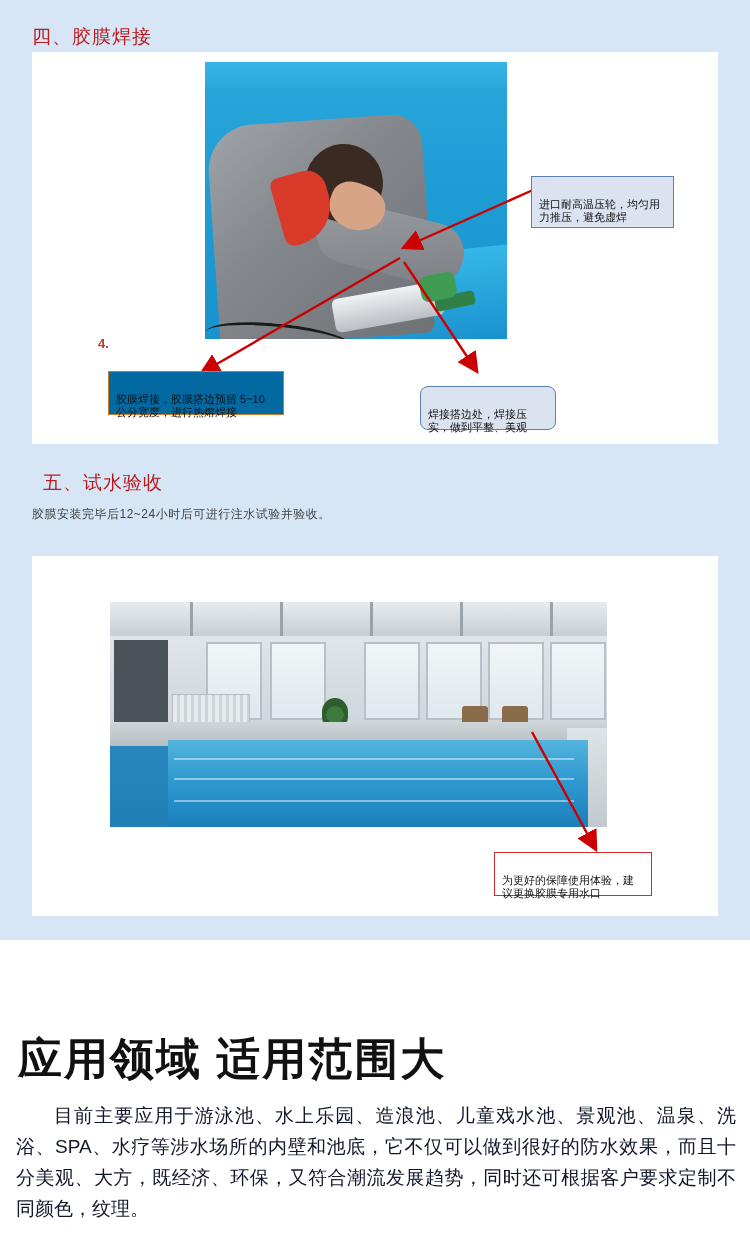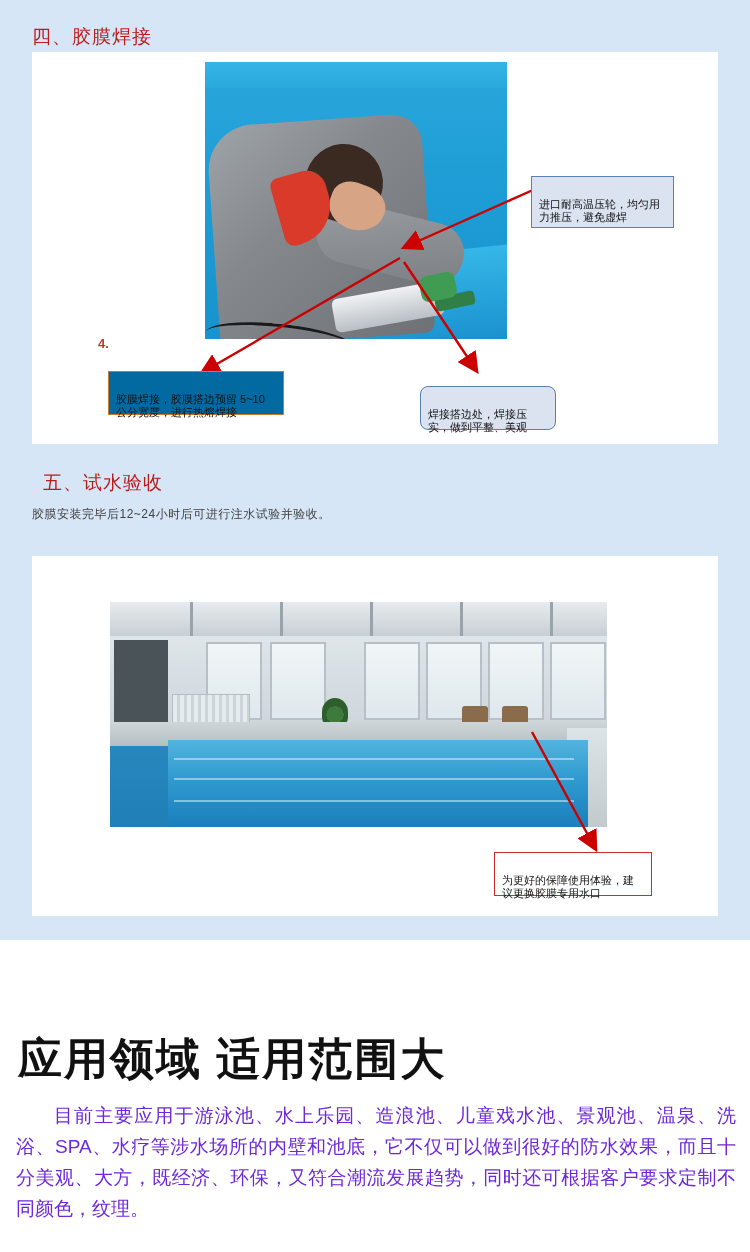--- a/index.html
+++ b/index.html
@@ -275,21 +275,21 @@
     letter-spacing: 2px;
     white-space: nowrap;
   }
   .para {
     position: absolute;
     left: 16px;
     top: 1100px;
     width: 720px;
     font-size: 19px;
     line-height: 31px;
-    color: #6d28d9;
+    color: #0f172a;
     text-indent: 38px;
     text-align: justify;
   }
 </style>
 </head>
 <body>
 
 <div class="page">
 
   <div class="sec-heading" style="left:32px; top:24px;">四、胶膜焊接</div>

